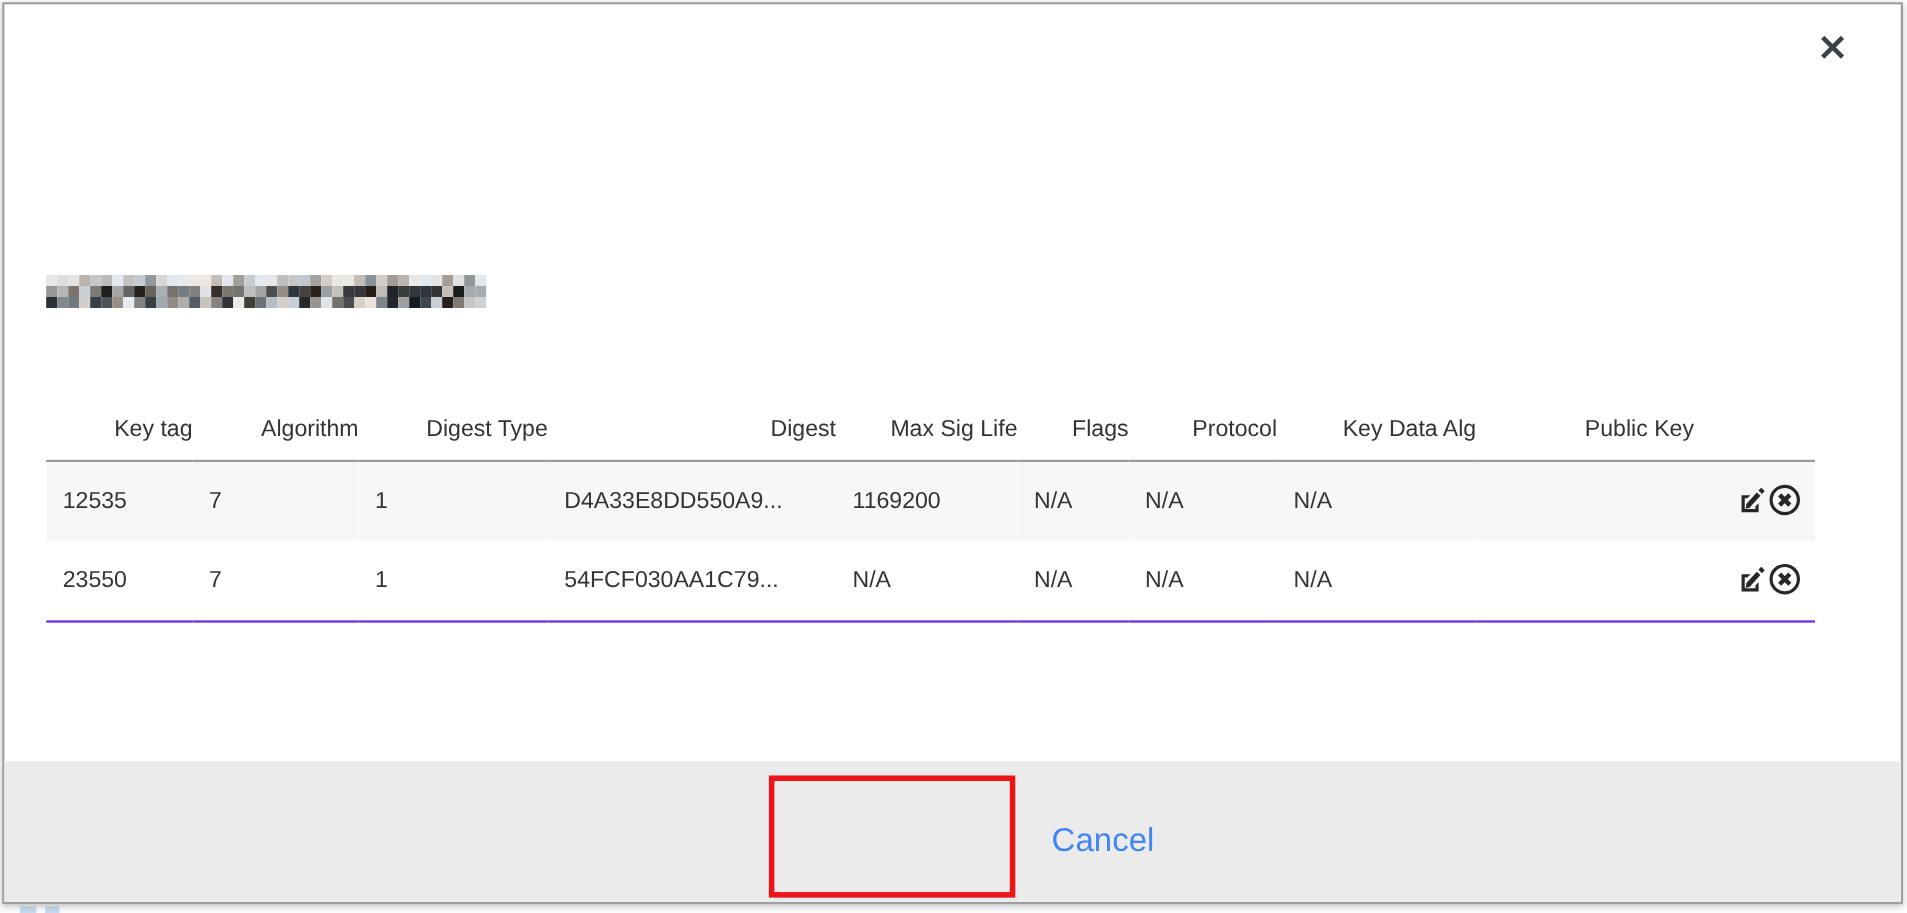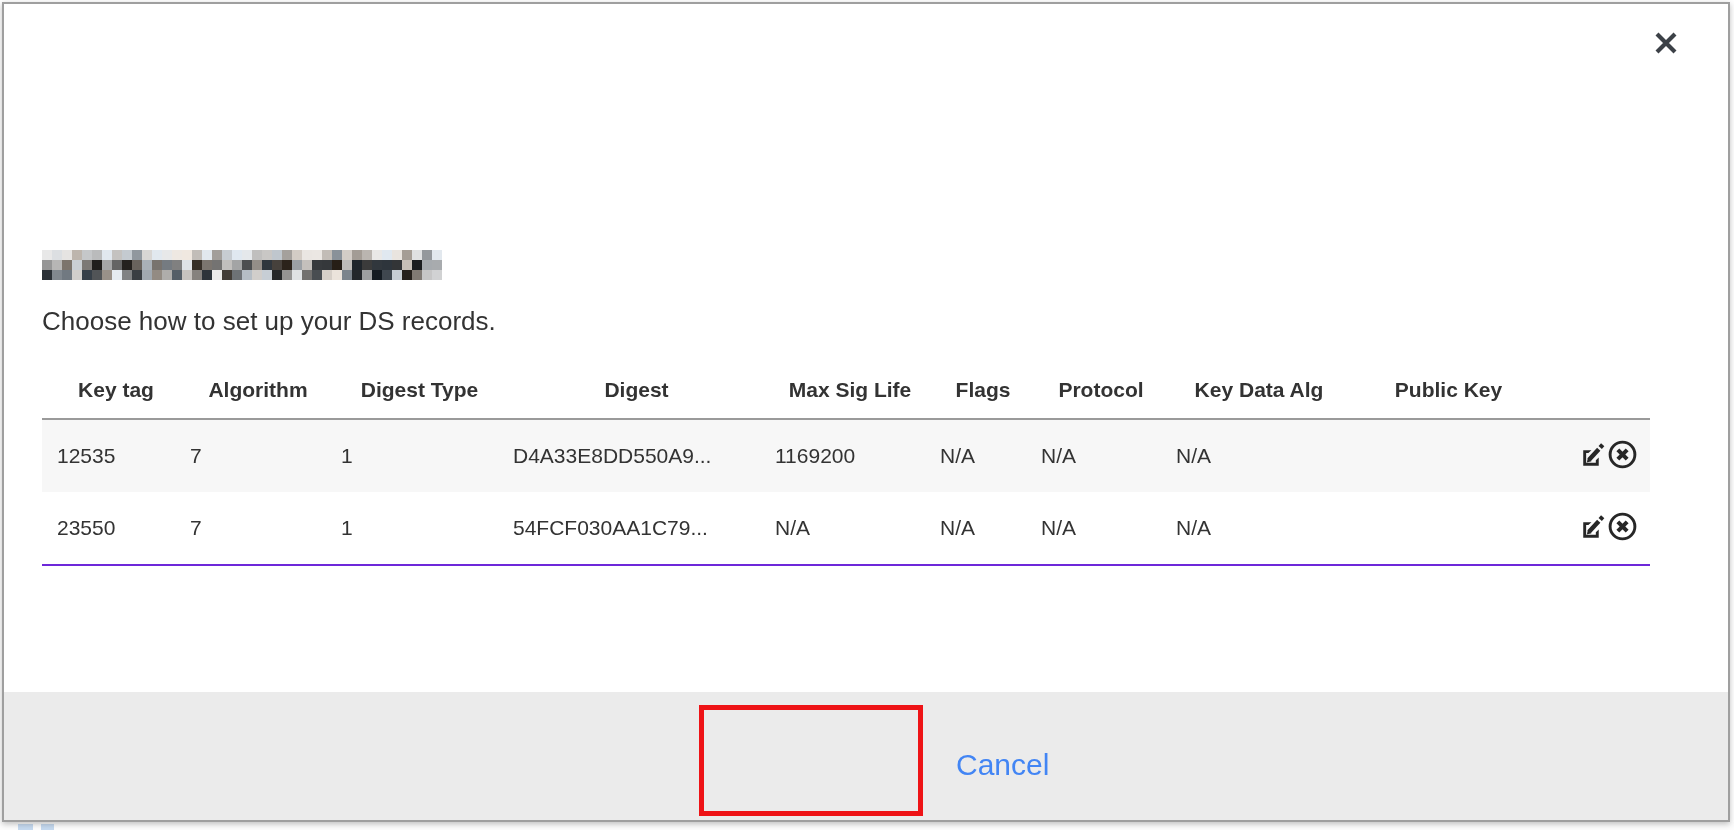--- a/index.html
+++ b/index.html
@@ -24,21 +24,21 @@
     display:grid; grid-template-columns:repeat(40,10px); grid-auto-rows:10px;
   }
   .instruction {
     position:absolute; left:38px; top:302px; font-size:26px; color:#333;
   }
   .ds-table {
     position:absolute; left:38px; top:330px; width:1608px;
     border-collapse:collapse; table-layout:fixed; font-size:21px; color:#333;
   }
   .ds-table th {
-    text-align:center; font-weight:700; padding:44px 0 16px 15px;
+    text-align:right; font-weight:400; padding:44px 0 16px 15px;
     border-bottom:2px solid #9a9a9a; white-space:nowrap;
   }
   .ds-table td { padding:0 0 0 15px; height:73px; white-space:nowrap; overflow:hidden; }
   .ds-table tr.stripe { background:#f7f7f7; }
   .ds-table tr.last td { border-bottom:2px solid #6d28d9; }
   .ds-table td.actions { text-align:right; padding-right:12px; }
   .icon-btn { background:none; border:none; padding:0; cursor:pointer; vertical-align:middle; }
   .icon-btn + .icon-btn { margin-left:1px; }
 
   .add-ds-btn {
@@ -196,21 +196,20 @@
       <div style="background: rgb(157, 159, 161);"></div>
       <div style="background: rgb(20, 27, 34);"></div>
       <div style="background: rgb(63, 71, 79);"></div>
       <div style="background: rgb(198, 205, 212);"></div>
       <div style="background: rgb(36, 32, 28);"></div>
       <div style="background: rgb(128, 122, 116);"></div>
       <div style="background: rgb(198, 198, 198);"></div>
       <div style="background: rgb(209, 210, 211);"></div>
     </div>
 
-  <div class="instruction">Choose how to set up your DS records.</div>
 
   <table class="ds-table">
     <colgroup>
       <col style="width:133px">
         <col style="width:151px">
         <col style="width:172px">
       <col style="width:262px">
         <col style="width:165px">
         <col style="width:101px">
       <col style="width:135px">

